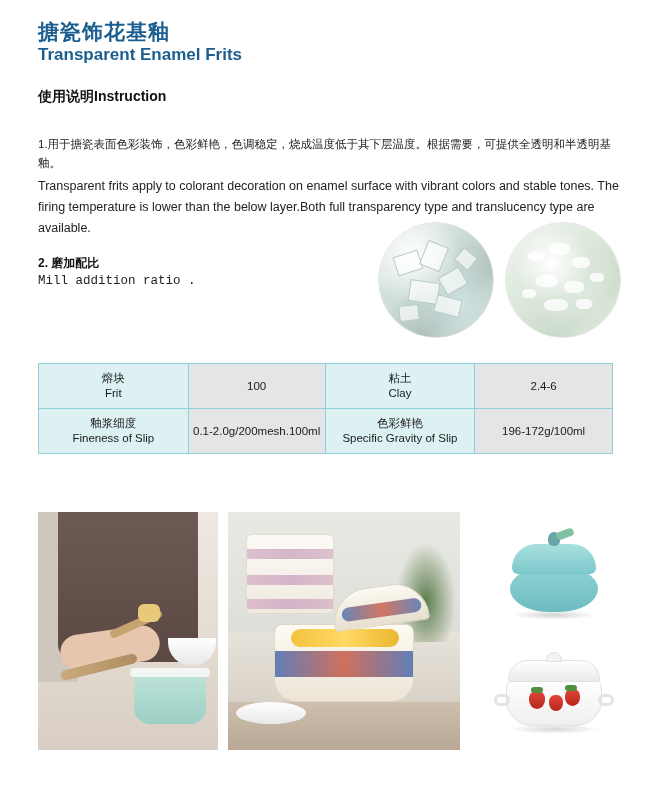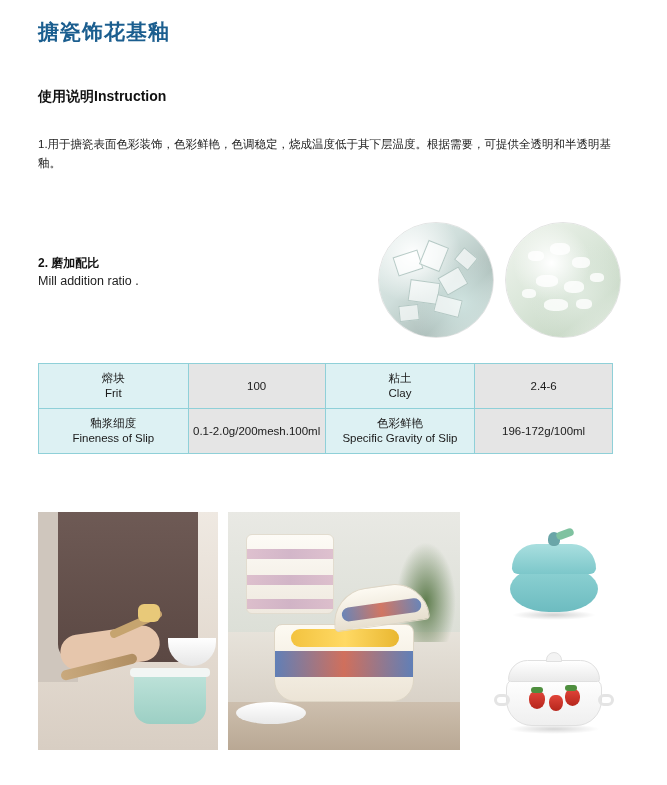--- a/index.html
+++ b/index.html
@@ -58,20 +58,21 @@
     left: 38px; top: 255px;
     font-size: 12px;
     font-weight: bold;
     color: #111111;
   }
   .sub-en {
     position: absolute;
     left: 38px; top: 274px;
     font-size: 12.5px;
     color: #222222;
+    font-family: Liberation Mono, monospace;
   }
 
   
   .circle-photo {
     position: absolute;
     border-radius: 50%;
     overflow: hidden;
     border: 1px solid #e3e3e3;
   }
   #frit-photo-1 { left: 378px; top: 222px; width: 116px; height: 116px; }
@@ -178,24 +179,26 @@
   .br-leafy { position:absolute; width:12px; height:6px; background:#4f8f3f; border-radius:6px; }
   .br-handle { position:absolute; width:16px; height:12px; border:3px solid #e4e4e4; border-radius:6px; }
   .br-shadow { position:absolute; left:30px; top:80px; width:92px; height:10px; background:radial-gradient(ellipse at 50% 50%, rgba(0,0,0,.16), rgba(0,0,0,0) 70%); }
 </style>
 </head>
 <body>
 
 <div class="page">
 
   <div class="title-cn">搪瓷饰花基釉</div>
+  <div class="title-en">Transparent Enamel Frits</div>
 
   <div class="section-heading">使用说明Instruction</div>
 
   <div class="para-cn">1.用于搪瓷表面色彩装饰，色彩鲜艳，色调稳定，烧成温度低于其下层温度。根据需要，可提供全透明和半透明基釉。</div>
+  <div class="para-en">Transparent frits apply to colorant decoration on enamel surface with vibrant colors and stable tones. The firing temperature is lower than  the below layer.Both full transparency type and translucency type are  available.</div>
 
   <div class="sub-cn">2. 磨加配比</div>
   <div class="sub-en">Mill addition ratio .</div>
 
   <div class="circle-photo" id="frit-photo-1">
     <div class="c1bg">
       <div class="shard" style="left:16px;top:30px;width:26px;height:20px;transform:rotate(-18deg);"></div>
       <div class="shard" style="left:44px;top:20px;width:22px;height:26px;transform:rotate(22deg);"></div>
       <div class="shard" style="left:30px;top:58px;width:30px;height:22px;transform:rotate(8deg);"></div>
       <div class="shard" style="left:62px;top:48px;width:24px;height:20px;transform:rotate(-30deg);"></div>

